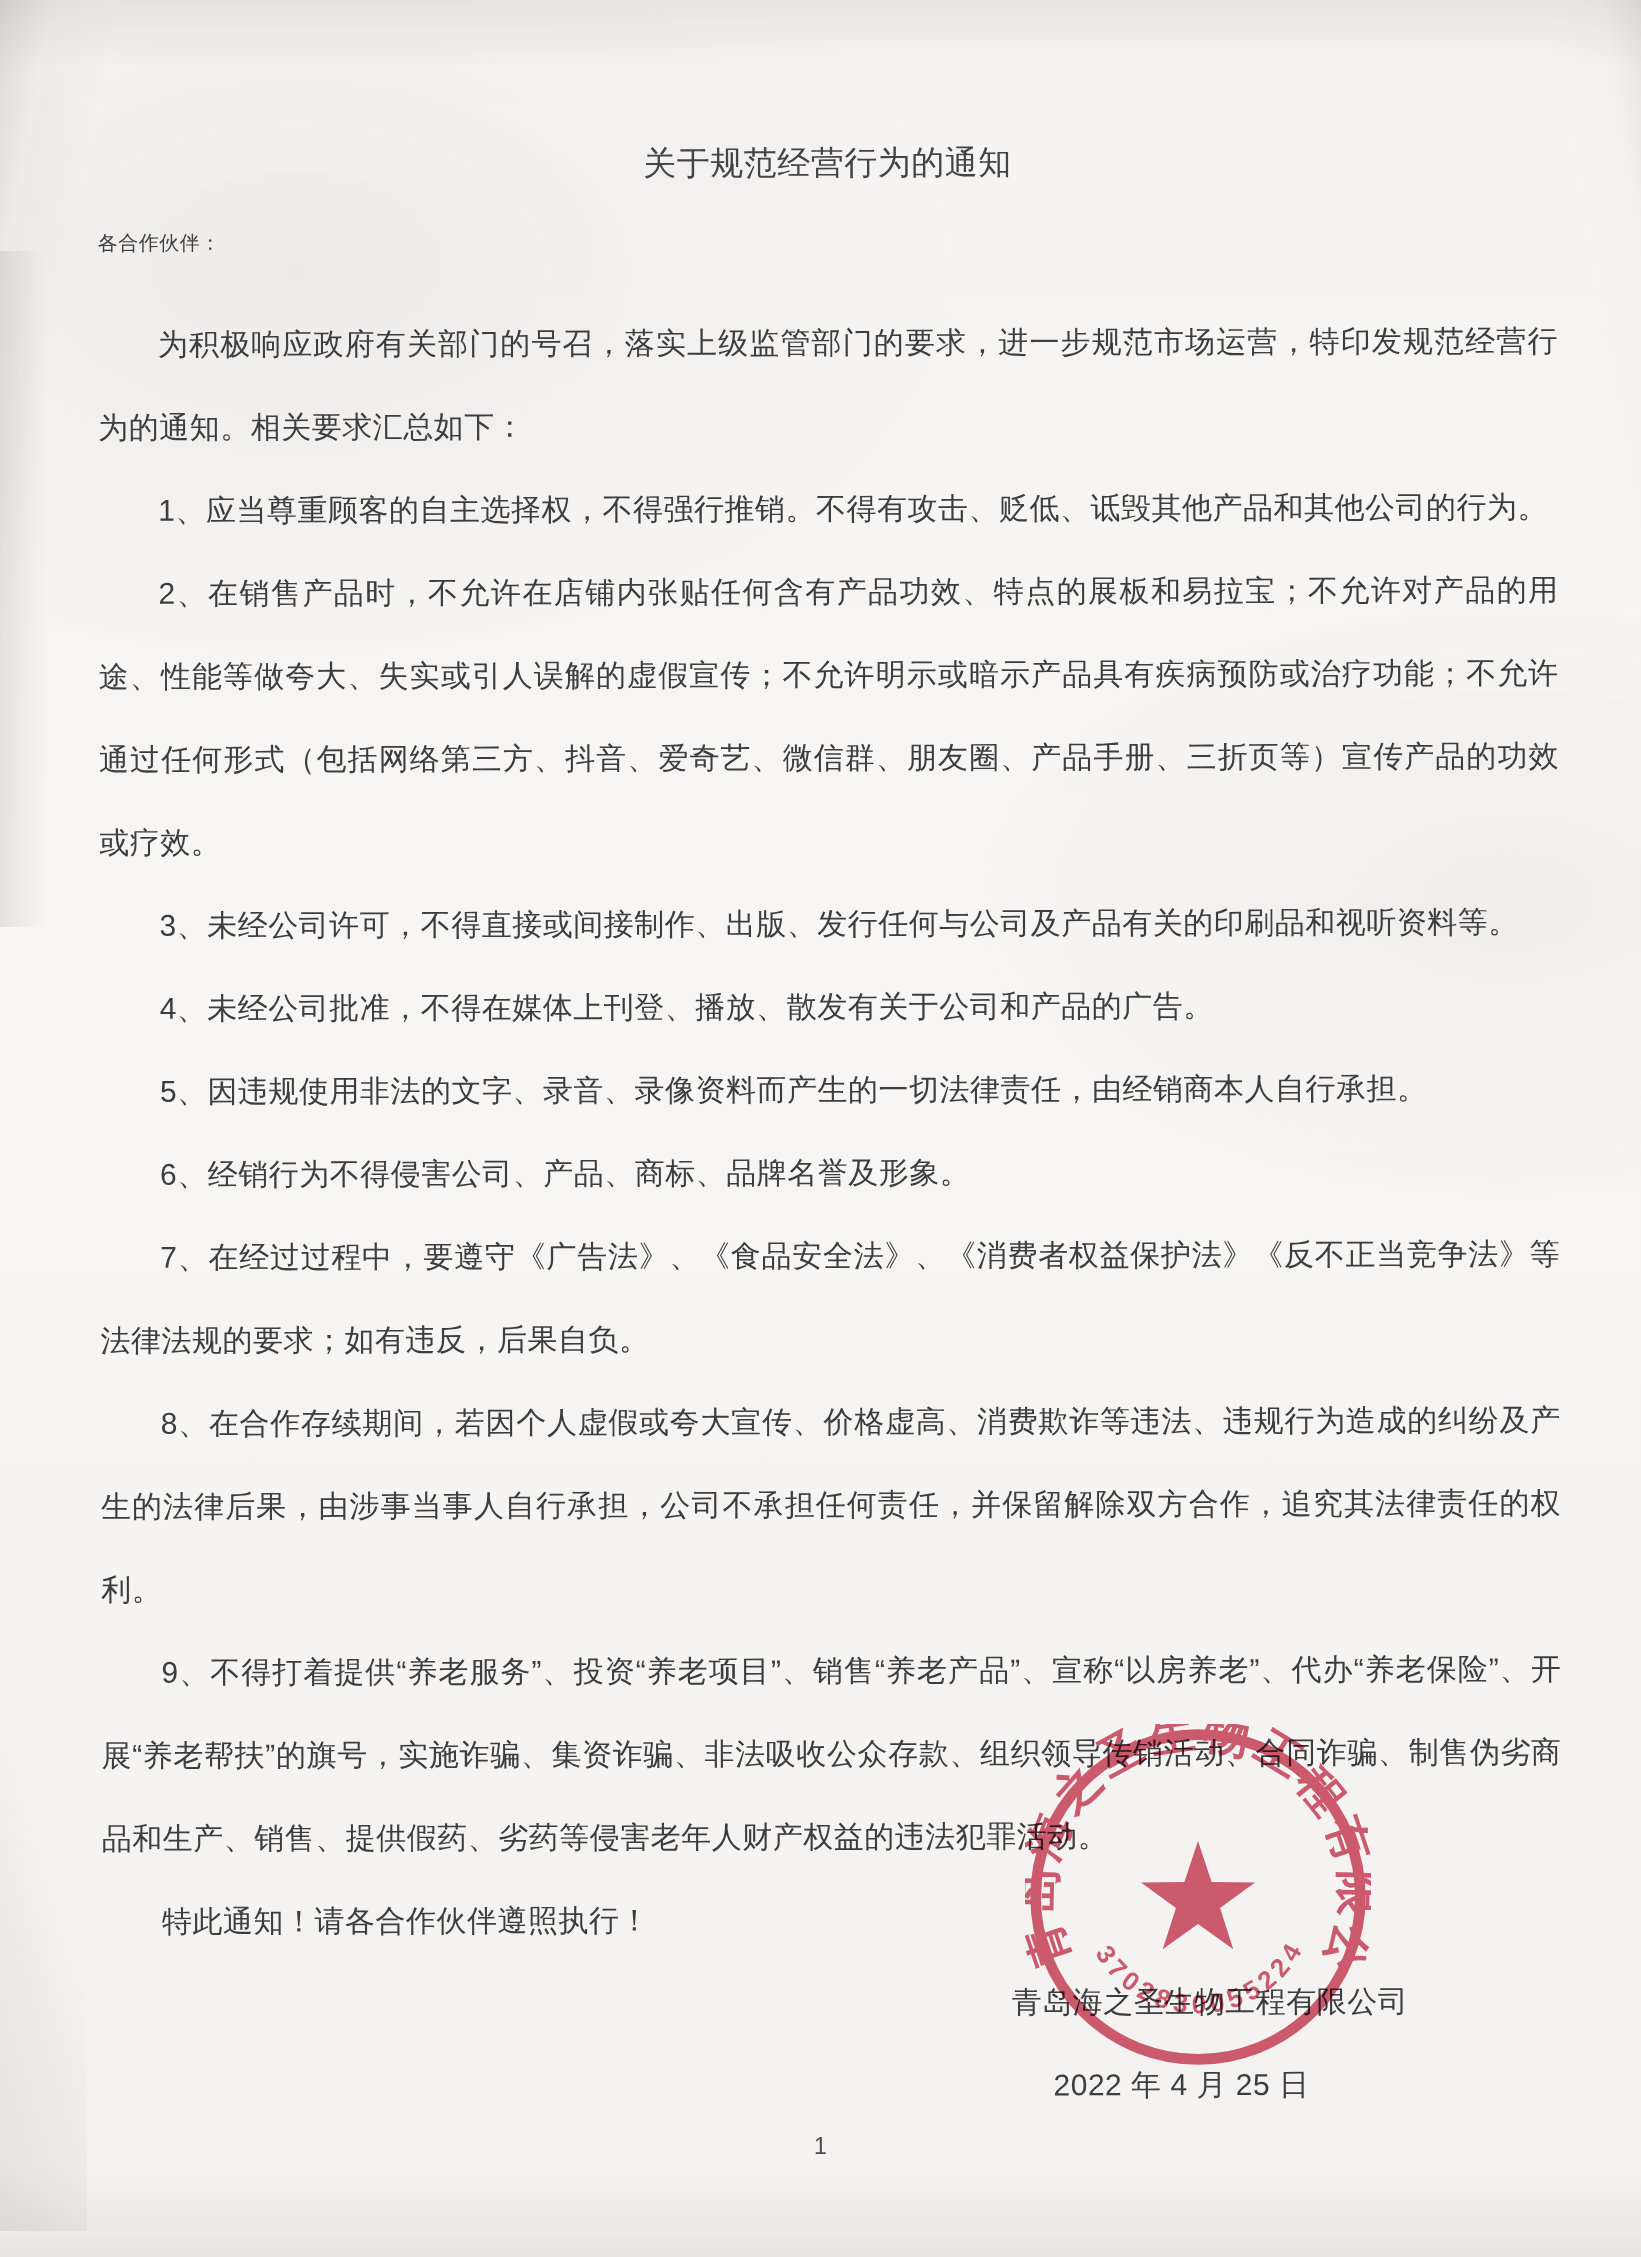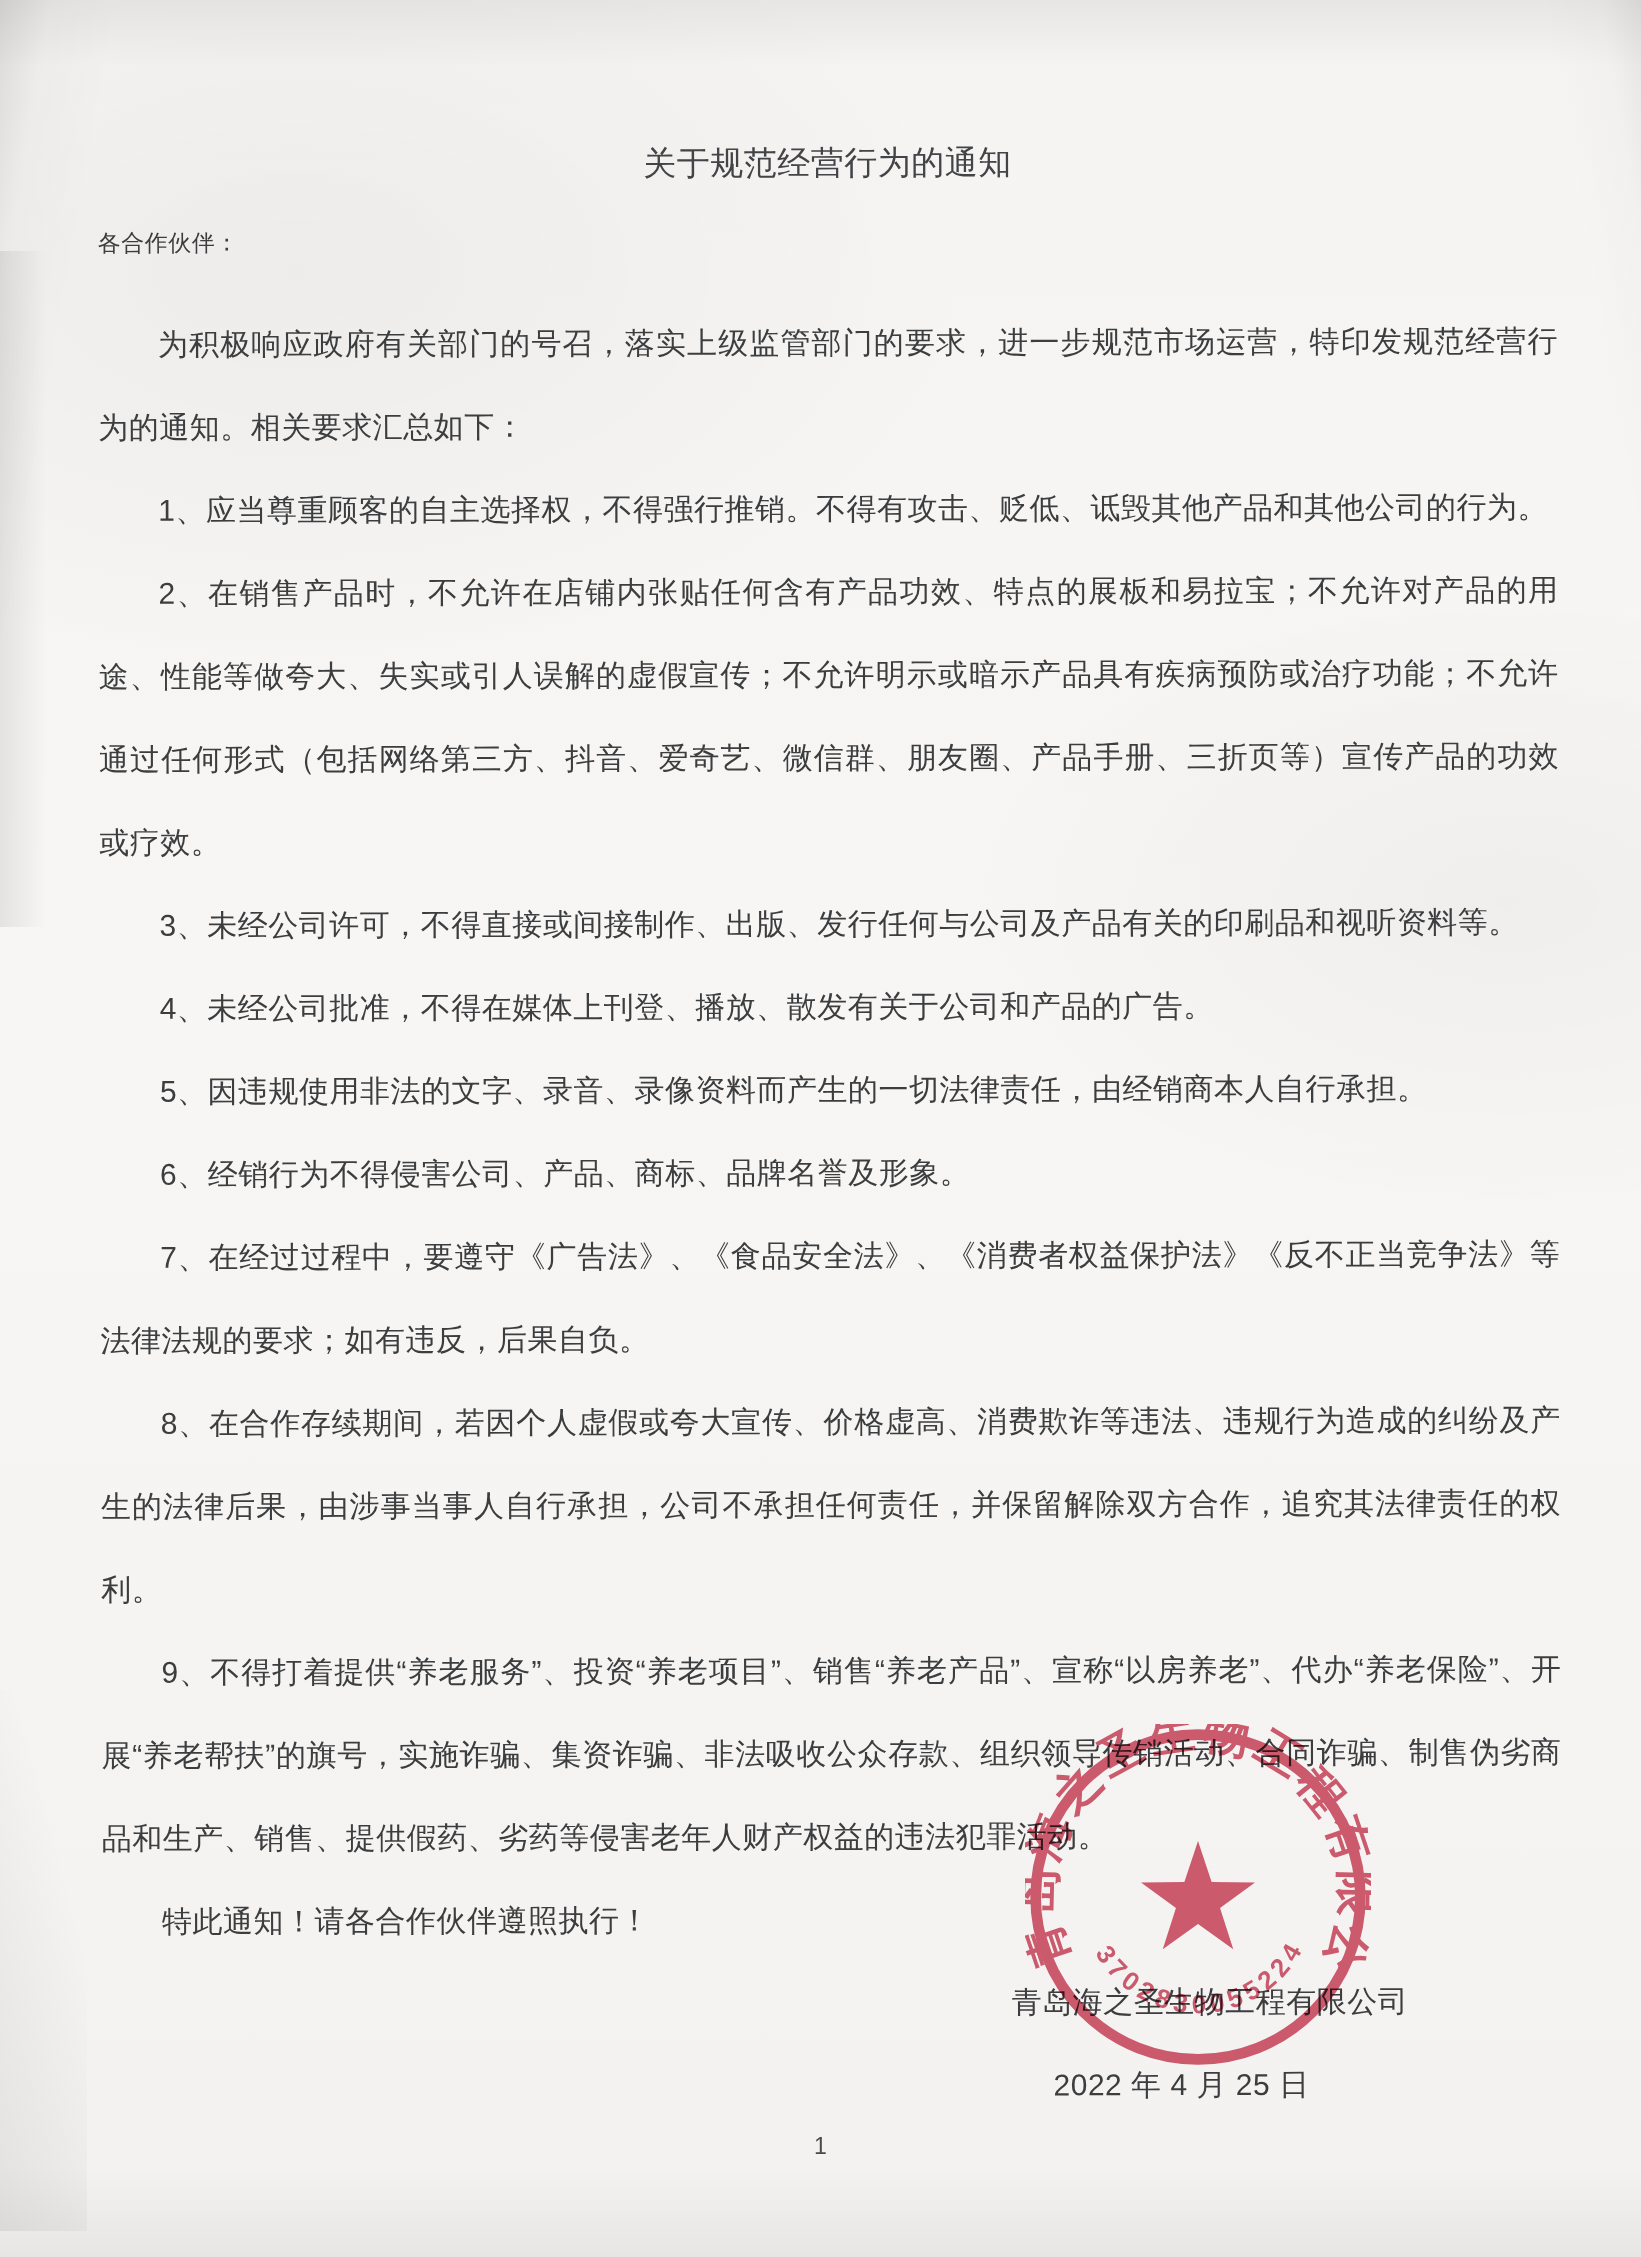--- a/index.html
+++ b/index.html
@@ -26,21 +26,21 @@
   .content{
     position:absolute;left:97px;top:0;width:1460px;
     color:#3c3d3f;font-size:30px;line-height:83px;
     transform:rotate(-0.15deg);
     letter-spacing:0.5px;
   }
   .title{
     position:absolute;left:0;top:143px;width:100%;
     text-align:center;font-size:33px;line-height:39px;color:#434448;
   }
-  .salutation{position:absolute;left:0;top:222px;font-size:23px;line-height:39px;}
+  .salutation{position:absolute;left:0;top:222px;font-size:20px;line-height:39px;}
   .bodytext{position:absolute;left:0;top:301px;width:1460px;text-align:justify;}
   .bodytext p{margin:0;text-indent:2em;text-align:justify;text-justify:inter-ideograph;}
   .sign{ text-indent:0 !important;text-align:right !important;padding-right:154px;}
   .dateline{ text-indent:0 !important;text-align:right !important;padding-right:253px;}
   .pagenum{
     position:absolute;left:0;right:0;top:2132px;
     text-align:center;font-size:23px;color:#4a4a4c;line-height:29px;
   }
   .seal{
     position:absolute;left:1025px;top:1724px;width:346px;height:346px;

